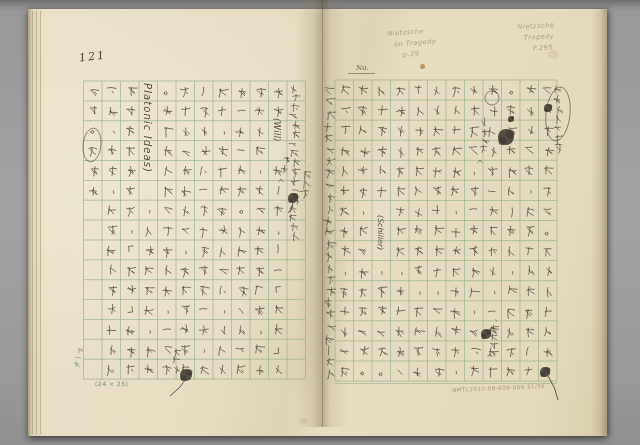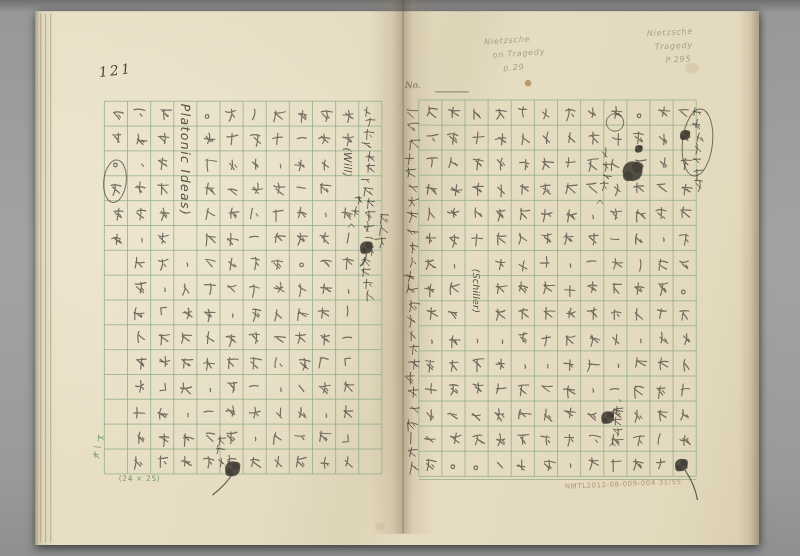--- a/index.html
+++ b/index.html
@@ -14,21 +14,21 @@
   .edge-left{position:absolute;left:0;top:0;width:18px;height:427px;
     background:linear-gradient(90deg,rgba(95,88,68,.50) 0,rgba(160,150,120,.35) 3px,rgba(205,194,160,.35) 6px,transparent 17px);}
   .edge-line{position:absolute;top:2px;height:423px;width:1px;background:rgba(150,138,105,.45);}
   .edge-right{position:absolute;right:0;top:0;width:16px;height:427px;
     background:linear-gradient(90deg,transparent 0,rgba(150,133,100,.22) 9px,rgba(105,92,65,.42) 15px);}
   .spine{position:absolute;left:296px;top:0;width:52px;height:427px;
     background:linear-gradient(90deg,transparent 0,rgba(150,130,95,.20) 34%,rgba(96,80,54,.34) 51%,rgba(150,130,95,.16) 66%,transparent 100%);}
   .spine-line{position:absolute;left:322px;top:0;width:1px;height:427px;background:rgba(85,70,46,.28);}
   .pgnum{position:absolute;left:79px;top:50px;font:italic 11px "DejaVu Serif",serif;
     color:#4d463c;transform:rotate(-7deg);letter-spacing:2px;}
-  .nolabel{position:absolute;left:324px;top:64px;font:italic 7px "DejaVu Serif",serif;color:rgba(82,75,60,.8);}
+  .nolabel{position:absolute;left:356px;top:64px;font:italic 7px "DejaVu Serif",serif;color:rgba(82,75,60,.8);}
   .noline{position:absolute;left:348px;top:73px;width:27px;height:1px;background:rgba(82,75,60,.5);}
   .gridlabel{position:absolute;left:95px;top:380px;font:6px "DejaVu Sans",sans-serif;
     color:rgba(108,140,104,.9);letter-spacing:.5px;}
   .pencil{position:absolute;font:italic 6.5px "DejaVu Sans",sans-serif;color:rgba(112,104,84,.50);
     letter-spacing:.6px;}
   .pencil span{display:block;line-height:11px;}
   .pencil span:nth-child(2){margin-left:6px;}
   .pencil span:nth-child(3){margin-left:14px;}
   .pencil-l{left:388px;top:27px;transform:rotate(-4deg);}
   .pencil-r{left:518px;top:21px;transform:rotate(-3deg);line-height:13px;}

